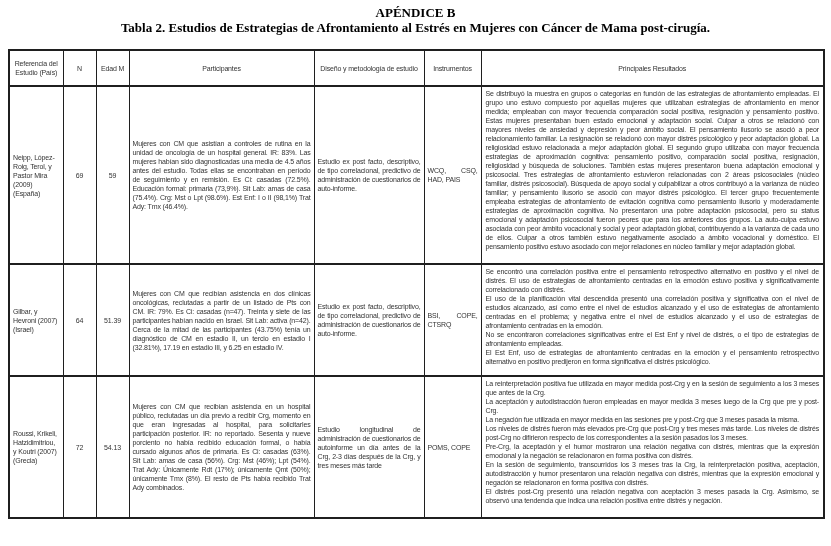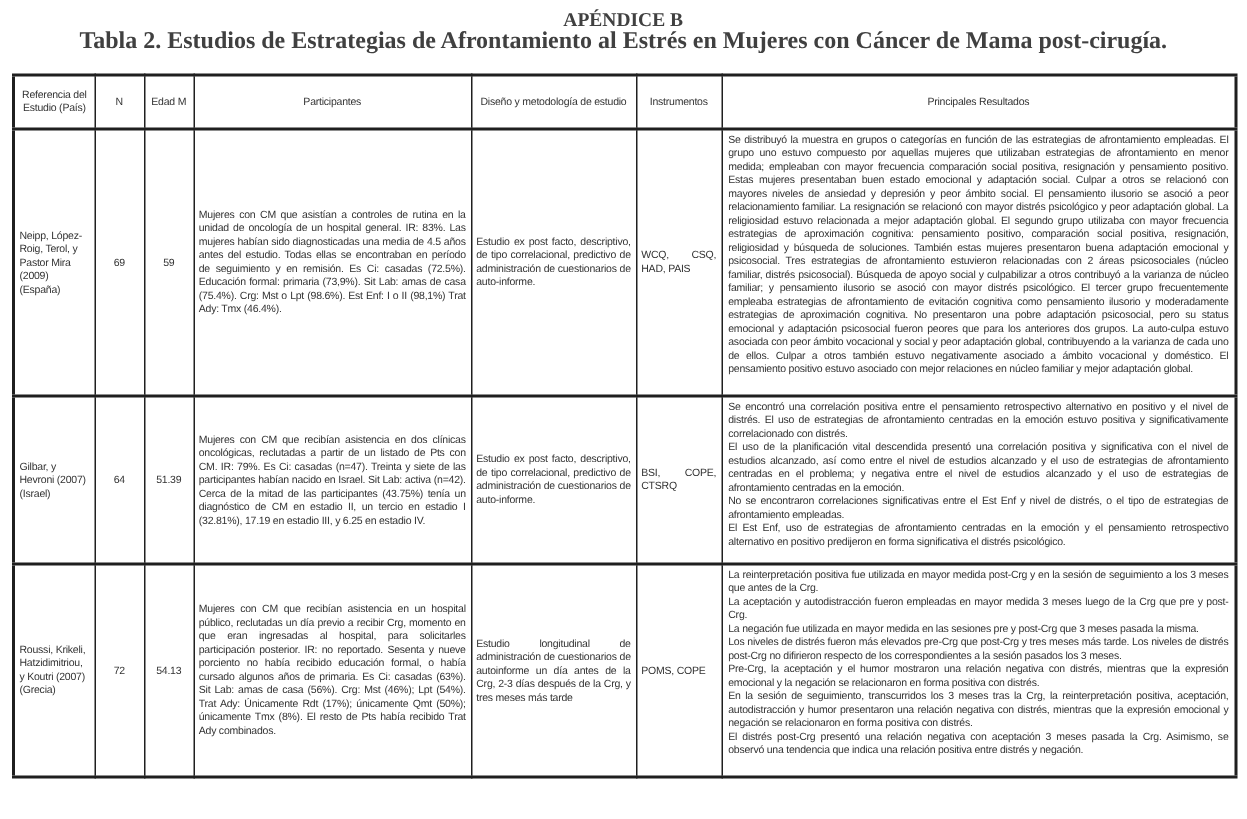--- a/index.html
+++ b/index.html
@@ -6,25 +6,25 @@
   body{
     width:831px;height:546px;overflow:hidden;
     font-family:"Liberation Sans","DejaVu Sans",sans-serif;
     color:#2a2a2a;
     -webkit-font-smoothing:antialiased;
   }
   .titleblock{
     text-align:center;
     font-family:"Liberation Serif","DejaVu Serif",serif;
     font-weight:bold;
-    color:#404040;
+    color:#000000;
     padding-top:5px;
   }
   .title1{font-size:13px;line-height:15px;}
-  .title2{font-size:16px;line-height:16px;}
+  .title2{font-size:13px;line-height:16px;}
   table.apx{
     border-collapse:collapse;
     table-layout:fixed;
     margin:13px 0 0 8px;
     width:815px;
     border:2px solid #1f1f1f;
   }
   th,td{
     border:1.5px solid #1f1f1f;
     font-size:7px;

